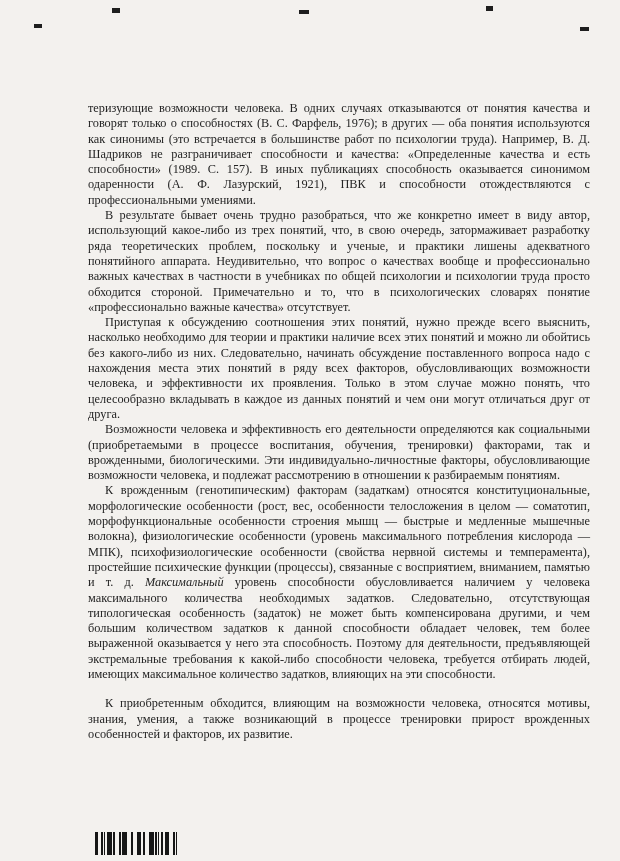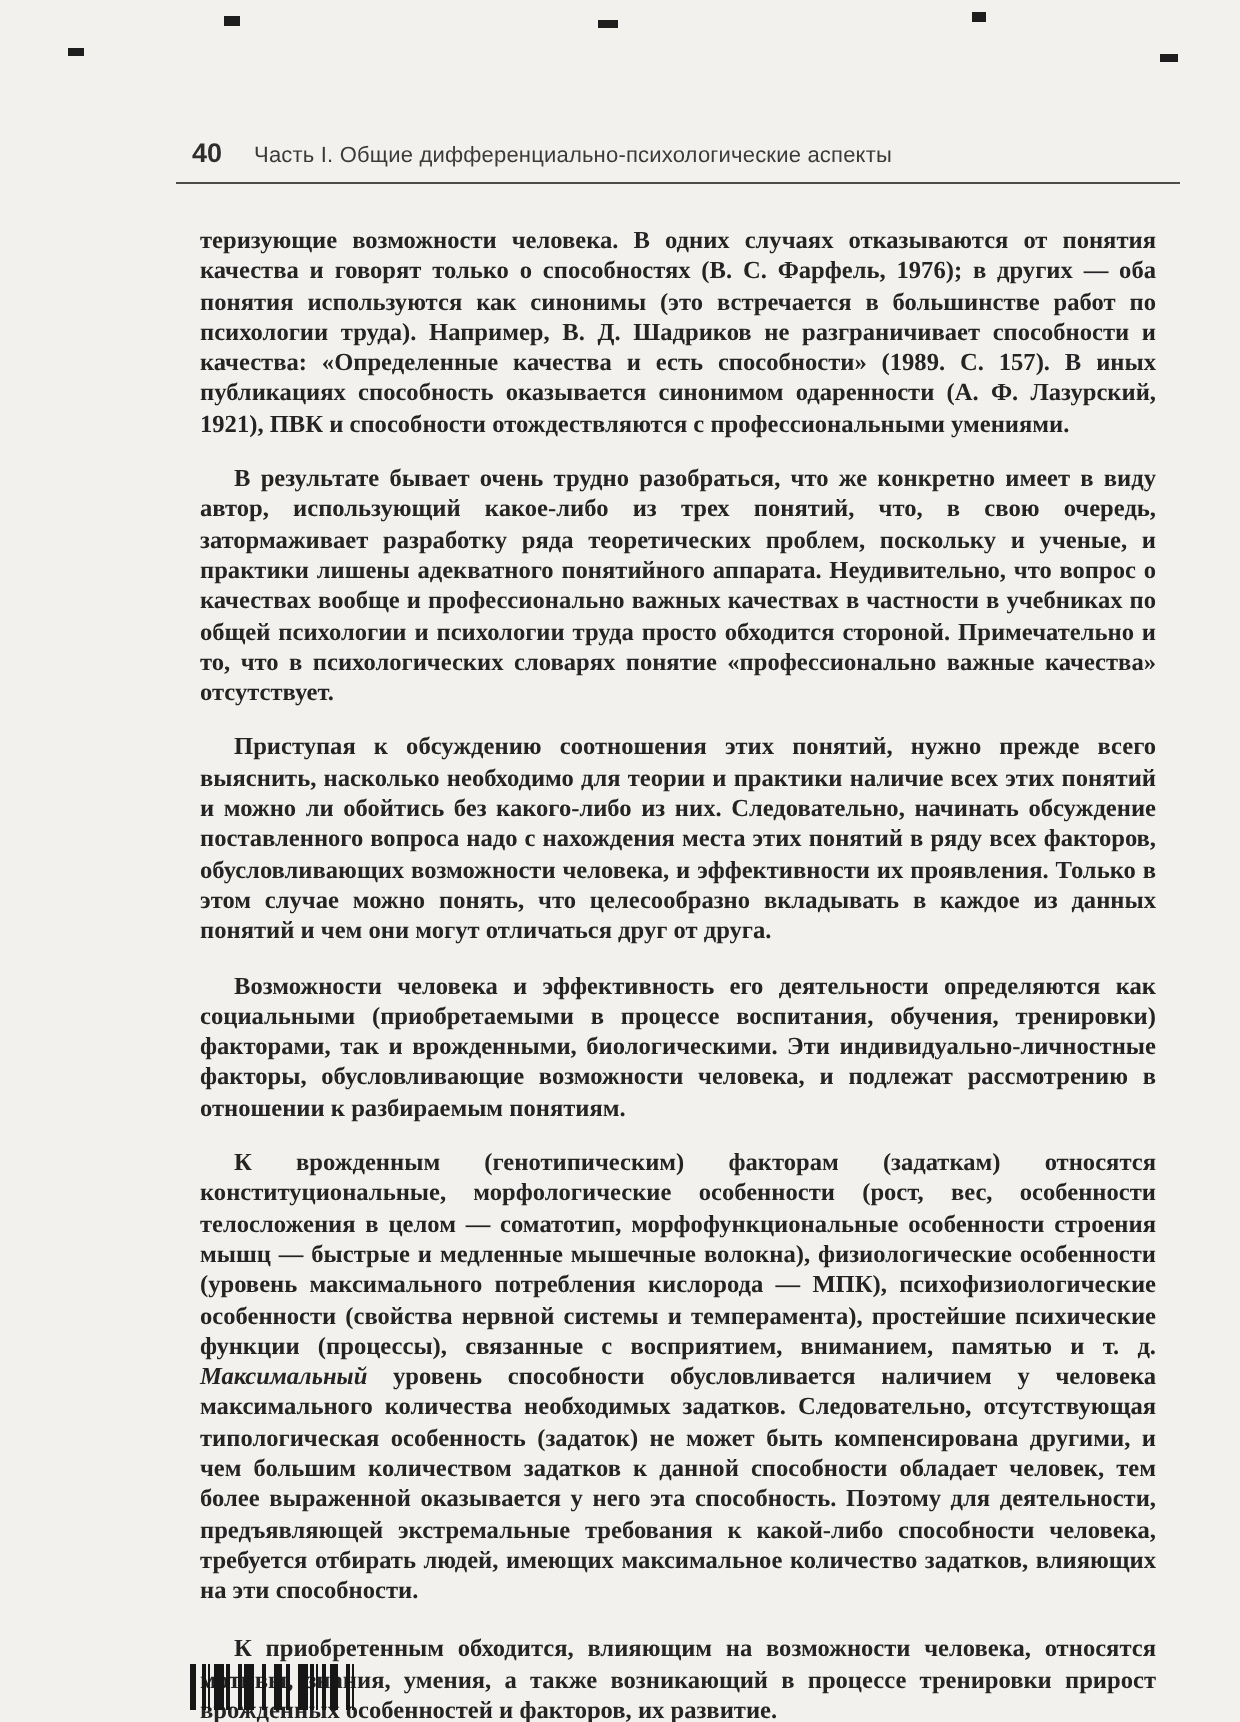--- a/index.html
+++ b/index.html
@@ -47,21 +47,21 @@
 
   .body-text {
     position: absolute;
     left: 88px; top: 101px;
     width: 502px;
     text-align: justify;
     font-size: 12.3px;
     line-height: 15.3px;
     color: #242424;
   }
-  .body-text p { margin: 12px; font-weight: bold; }
+  .body-text p { margin: 0; }
   .body-text p.indent { text-indent: 17px; }
   .body-text p.space-before { margin-top: 14px; }
   .italic { font-style: italic; }
 
   .barcode {
     position: absolute;
     left: 95px; top: 832px;
     width: 82px; height: 23px;
     background:
       repeating-linear-gradient(90deg, #161616 0 2px, rgba(0,0,0,0) 2px 6px),
@@ -73,23 +73,20 @@
 <body>
 
 <div class="page">
 
   <div class="artifact a1"></div>
   <div class="artifact a2"></div>
   <div class="artifact a3"></div>
   <div class="artifact a4"></div>
   <div class="artifact a5"></div>
 
-  <header class="page-header">
-    <span class="pagenum">40</span><span class="chapter">Часть I. Общие дифференциально-психологические аспекты</span>
-  </header>
 
   <main class="body-text" id="body-text">
       <p class=""><span>теризующие возможности человека. В одних случаях отказываются от понятия качества и говорят только о способностях (В. С. Фарфель, 1976); в других — оба понятия используются как синонимы (это встречается в большинстве работ по психологии труда). Например, В. Д. Шадриков не разграничивает способности и качества: «Определенные качества и есть способности» (1989. С. 157). В иных публикациях способность оказывается синонимом одаренности (А. Ф. Лазурский, 1921), ПВК и способности отождествляются с профессиональными умениями.</span></p>
       <p class="indent"><span>В результате бывает очень трудно разобраться, что же конкретно имеет в виду автор, использующий какое-либо из трех понятий, что, в свою очередь, затормаживает разработку ряда теоретических проблем, поскольку и ученые, и практики лишены адекватного понятийного аппарата. Неудивительно, что вопрос о качествах вообще и профессионально важных качествах в частности в учебниках по общей психологии и психологии труда просто обходится стороной. Примечательно и то, что в психологических словарях понятие «профессионально важные качества» отсутствует.</span></p>
       <p class="indent"><span>Приступая к обсуждению соотношения этих понятий, нужно прежде всего выяснить, насколько необходимо для теории и практики наличие всех этих понятий и можно ли обойтись без какого-либо из них. Следовательно, начинать обсуждение поставленного вопроса надо с нахождения места этих понятий в ряду всех факторов, обусловливающих возможности человека, и эффективности их проявления. Только в этом случае можно понять, что целесообразно вкладывать в каждое из данных понятий и чем они могут отличаться друг от друга.</span></p>
       <p class="indent"><span>Возможности человека и эффективность его деятельности определяются как социальными (приобретаемыми в процессе воспитания, обучения, тренировки) факторами, так и врожденными, биологическими. Эти индивидуально-личностные факторы, обусловливающие возможности человека, и подлежат рассмотрению в отношении к разбираемым понятиям.</span></p>
       <p class="indent"><span>К врожденным (генотипическим) факторам (задаткам) относятся конституциональные, морфологические особенности (рост, вес, особенности телосложения в целом — соматотип, морфофункциональные особенности строения мышц — быстрые и медленные мышечные волокна), физиологические особенности (уровень максимального потребления кислорода — МПК), психофизиологические особенности (свойства нервной системы и темперамента), простейшие психические функции (процессы), связанные с восприятием, вниманием, памятью и т. д. </span><span class="italic">Максимальный</span><span> уровень способности обусловливается наличием у человека максимального количества необходимых задатков. Следовательно, отсутствующая типологическая особенность (задаток) не может быть компенсирована другими, и чем большим количеством задатков к данной способности обладает человек, тем более выраженной оказывается у него эта способность. Поэтому для деятельности, предъявляющей экстремальные требования к какой-либо способности человека, требуется отбирать людей, имеющих максимальное количество задатков, влияющих на эти способности.</span></p>
       <p class="indent space-before"><span>К приобретенным обходится, влияющим на возможности человека, относятся мотивы, знания, умения, а также возникающий в процессе тренировки прирост врожденных особенностей и факторов, их развитие.</span></p>
     </main>
 

